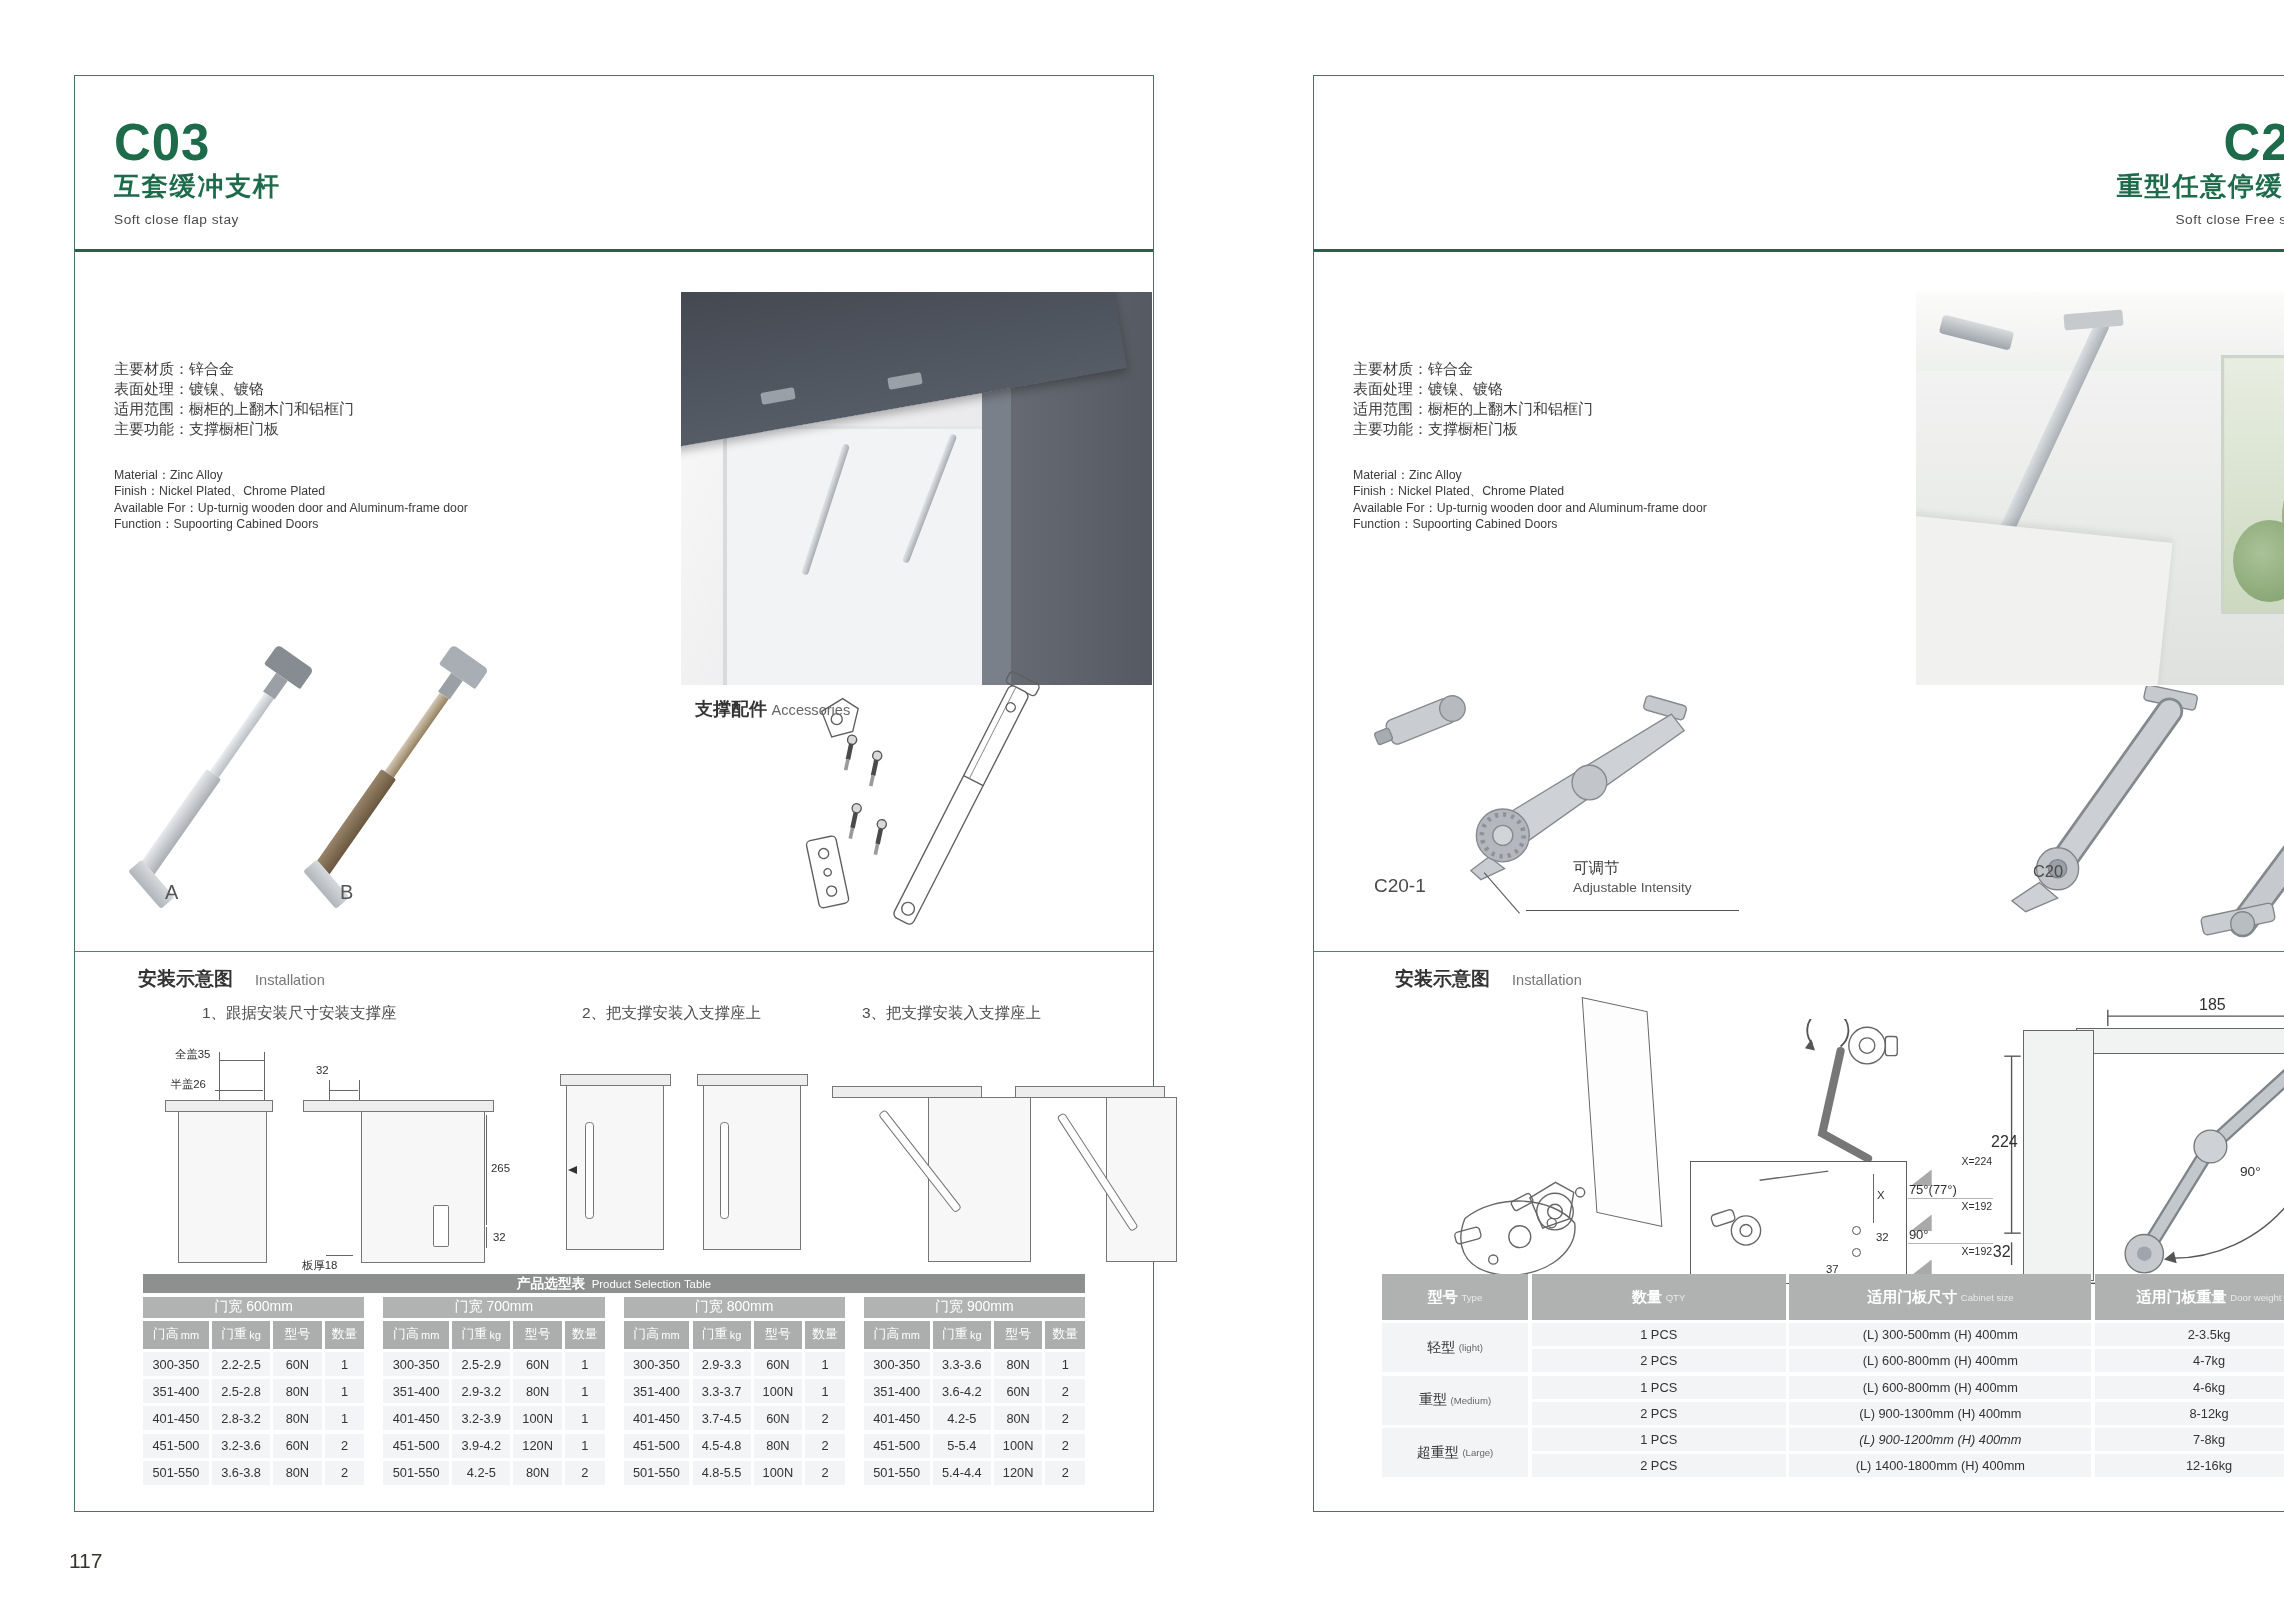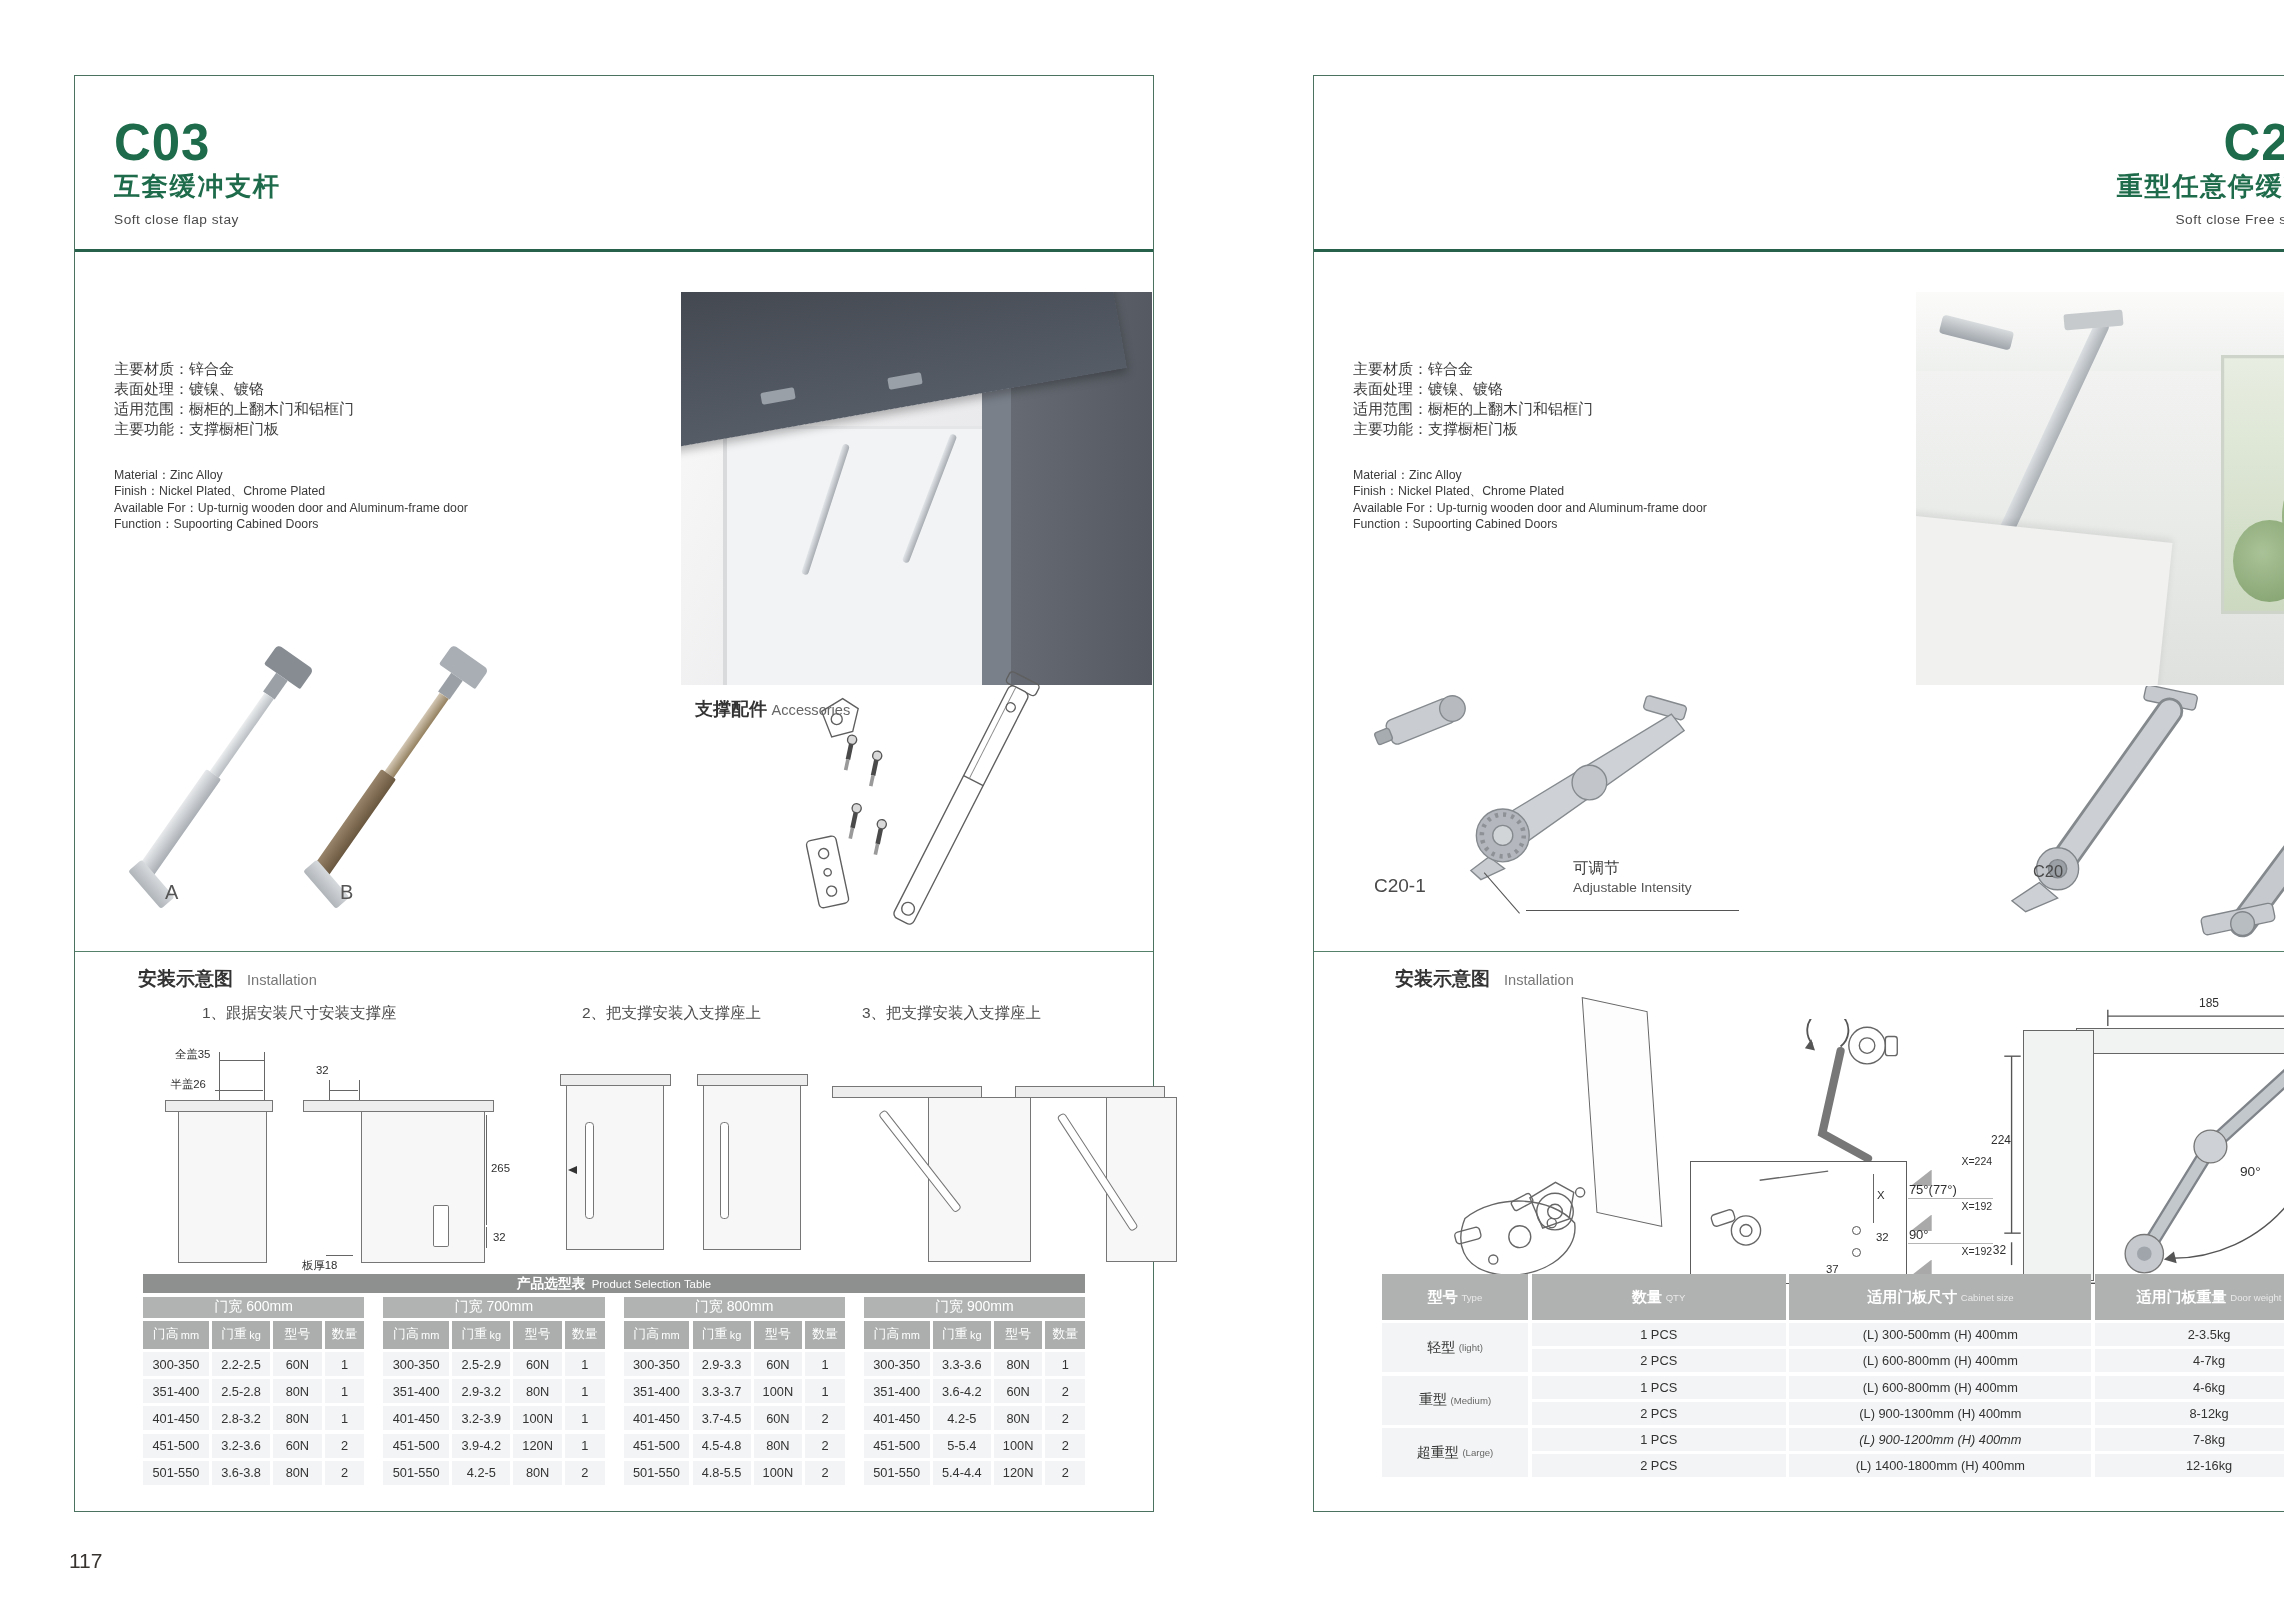--- a/index.html
+++ b/index.html
@@ -61,21 +61,21 @@
   .prodB .st-bracket{background:#a9aeb4}
 
   .lbl{position:absolute;color:#555}
   .lblA{left:90px;top:805px;font-size:20px}
   .lblB{left:265px;top:805px;font-size:20px}
   .acc{position:absolute;left:620px;top:621px;font-size:18px;font-weight:bold;color:#333;white-space:nowrap}
   .acc .en{font-size:14.6px;color:#666;font-weight:normal;margin-left:4.6px}
   .acc-art{position:absolute;left:703px;top:592px}
 
   .inst{position:absolute;top:890px;font-size:19px;font-weight:bold;color:#333;white-space:nowrap}
-  .inst .en{font-size:14.6px;color:#777;font-weight:normal;margin-left:14px}
+  .inst .en{font-size:14.6px;color:#777;font-weight:normal;margin-left:22px}
   #page-left .inst{left:63px}
   #page-right .inst{left:81px}
   .step{position:absolute;top:927px;font-size:15.5px;color:#4c4c4c;white-space:nowrap}
   .step.s1{left:127px}.step.s2{left:507px}.step.s3{left:787px}
 
   
   .diag{position:absolute}
   .d1{left:90px;top:966px;width:384px;height:238px}
   .d2{left:482px;top:982px;width:256px;height:215px}
   .d3{left:757px;top:978px;width:347px;height:219px}
@@ -125,21 +125,21 @@
   .hole{position:absolute;width:7.3px;height:7.3px;border:1.4px solid #555;border-radius:50%;background:#fff}
   .opts{position:absolute;left:594px;top:1078px;width:85px}
   .opt{height:44px;position:relative;border-top:0.9px solid #b5b5b5}
   .opt:first-child{border-top:none}
   .opt-x{position:absolute;right:0.9px;top:0.9px;font-size:10.5px;color:#2f2f2f}
   .opt-wedge{position:absolute;left:2.7px;top:15.5px;width:21px;height:16.4px;background:#a9a9a9;clip-path:polygon(0 100%,100% 0,100% 100%)}
   .opt-a{position:absolute;left:0.9px;bottom:0.9px;font-size:13px;color:#2f2f2f;white-space:nowrap}
   .sv{position:absolute;left:677px;top:920px;width:401px;height:301px}
   .sv-top{position:absolute;left:85px;top:32px;width:311px;height:24px;border:1.4px solid #666;background:#f1f2f2}
   .sv-door{position:absolute;left:32px;top:34px;width:69px;height:249px;border:1.4px solid #666;background:#f1f2f2}
-  .svdim{position:absolute;font-size:12px;color:#2f2f2f;white-space:nowrap}
+  .svdim{position:absolute;font-size:16px;color:#2f2f2f;white-space:nowrap}
   .svg-abs{position:absolute;left:0;top:0}
 
   .pno{position:absolute;top:1549px;font-size:21px;color:#37332f}
   #p117{left:69px}
 </style>
 </head>
 <body>
 
 <div class="page" id="page-left">
   <div class="hdr hdr-left">

